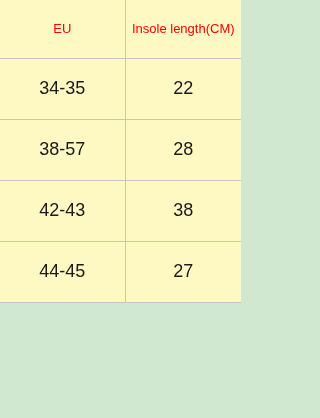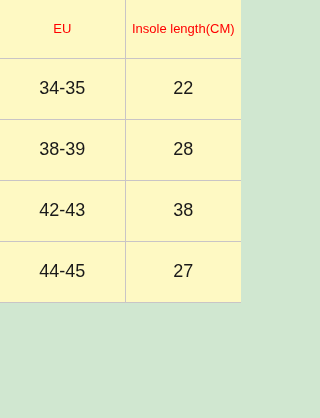--- a/index.html
+++ b/index.html
@@ -77,21 +77,21 @@
       <th>EU</th>
       <th>Insole length(CM)</th>
     </tr>
   </thead>
   <tbody>
     <tr>
       <td>34-35</td>
       <td>22</td>
     </tr>
     <tr>
-      <td>38-39</td>
+      <td>38-57</td>
       <td>28</td>
     </tr>
     <tr>
       <td>42-43</td>
       <td>38</td>
     </tr>
     <tr>
       <td>44-45</td>
       <td>27</td>
     </tr>

